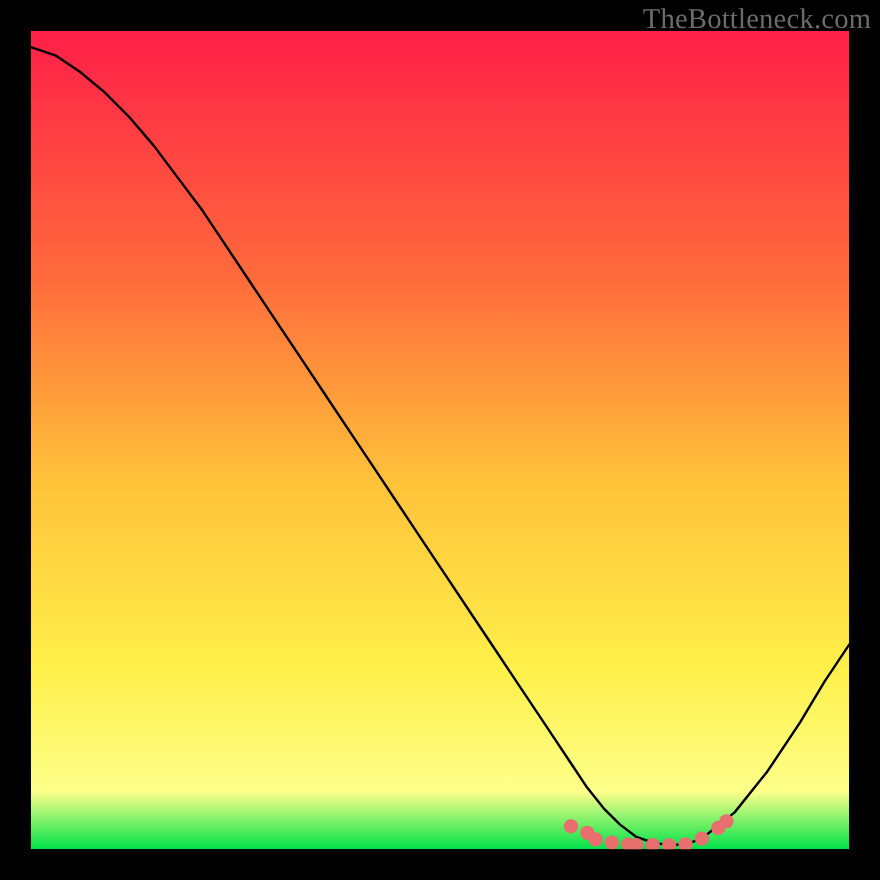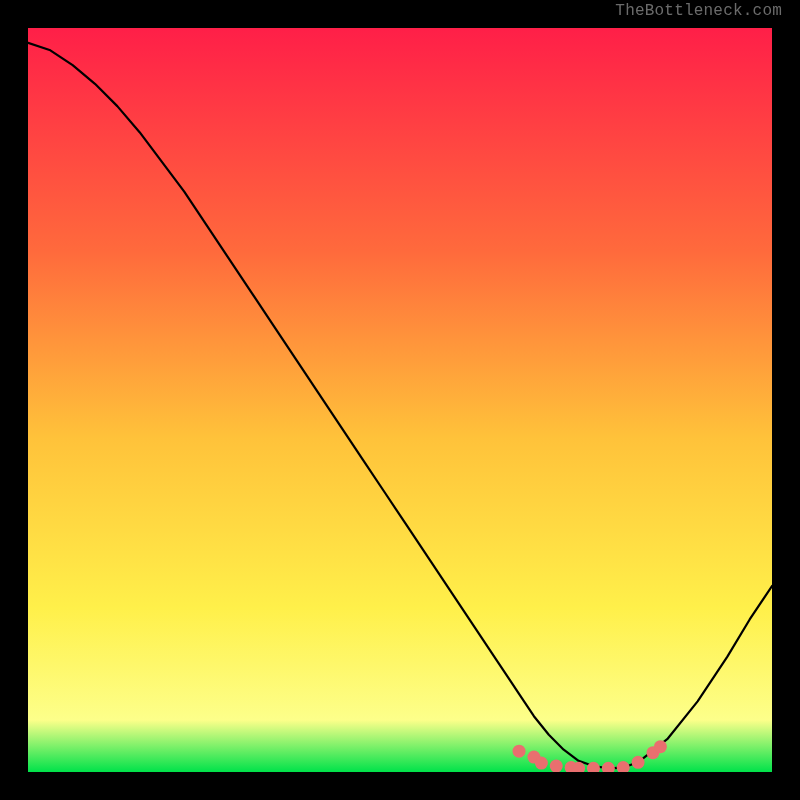--- a/index.html
+++ b/index.html
@@ -12,24 +12,24 @@
   }
   .frame {
     position: relative;
     width: 800px;
     height: 800px;
     background: #000;
   }
   .watermark {
     position: absolute;
     top: 2px;
-    right: 18px;
+    right: 8px;
     color: #6b6b6b;
-    font-family: Liberation Mono, monospace;
-    font-size: 16px;
+    font-family: Liberation Serif, serif;
+    font-size: 26px;
     font-weight: 500;
     letter-spacing: 0.2px;
     z-index: 50;
   }
   .plot-wrap {
     position: absolute;
     left: 28px;
     top: 28px;
     width: 744px;
     height: 744px;

